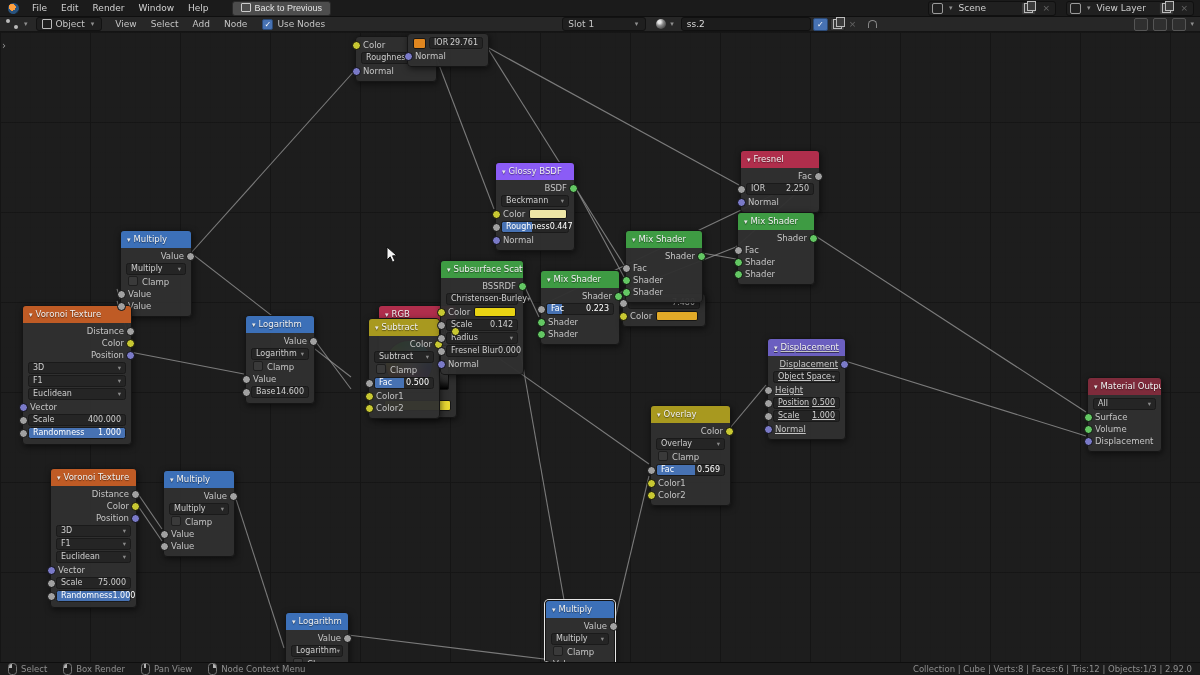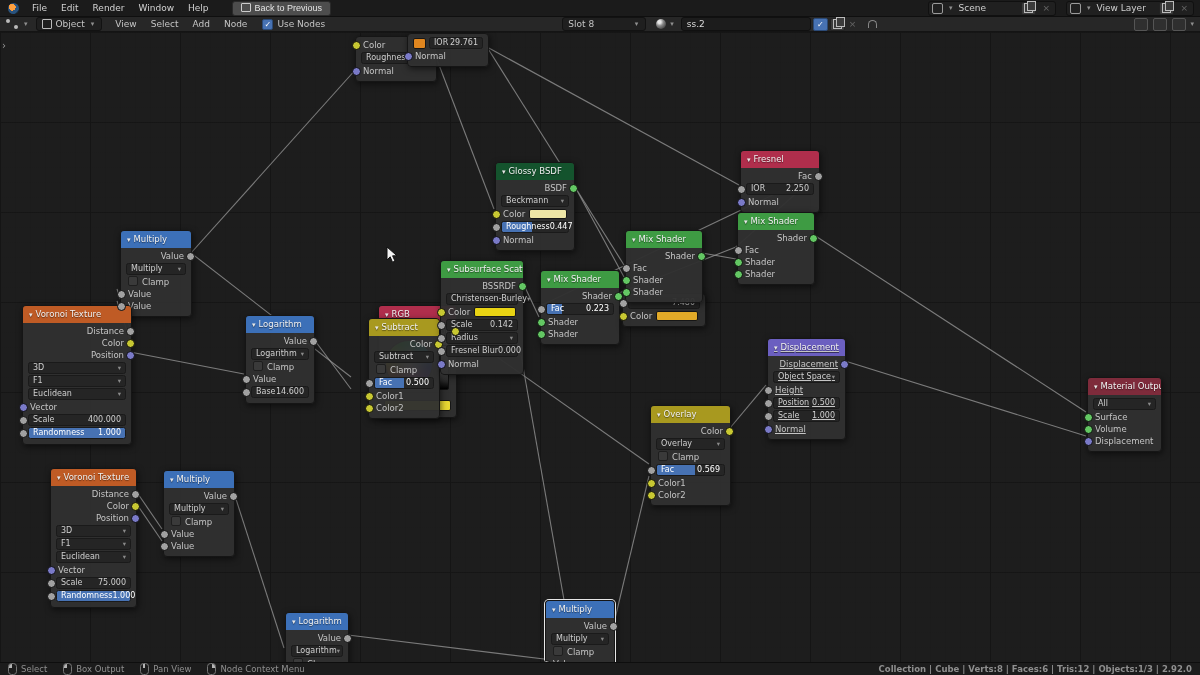--- a/index.html
+++ b/index.html
@@ -91,21 +91,21 @@
   
   #statusbar{position:absolute;left:0;bottom:0;width:1200px;height:13px;background:#1c1c1c;
              border-top:1px solid #0e0e0e;display:flex;align-items:center;font-size:8.5px;color:#8f8f8f;
              box-sizing:border-box;padding:0 8px;gap:16px;z-index:50;}
   .skey{display:flex;align-items:center;gap:4px;}
   .mouseico{width:7px;height:10px;border:1px solid #777;border-radius:3.5px;display:inline-block;position:relative;}
   .mouseico i{position:absolute;background:#b5b5b5;}
   .mb-l i{left:0;top:0;width:3px;height:4px;border-radius:3px 0 0 0;}
   .mb-m i{left:2px;top:0;width:2px;height:4px;}
   .mb-r i{right:0;top:0;width:3px;height:4px;border-radius:0 3px 0 0;}
-  #stats{margin-left:auto;color:#8f8f8f;font-weight:bold;}
+  #stats{margin-left:auto;color:#8f8f8f;}
   
   #cursor{position:absolute;z-index:60;}
 </style>
 </head>
 <body>
 
 <div id="app">
 
   <header id="topbar">
     <span class="logo"></span>
@@ -153,21 +153,21 @@
         <span class="menu-item">View</span>
         <span class="menu-item">Select</span>
         <span class="menu-item">Add</span>
         <span class="menu-item">Node</span>
       </nav>
     <label class="usenodes">
       <span class="cbx">✓</span>
       <span>Use Nodes</span>
     </label>
     <div class="slotbox">
-      <span>Slot 8</span>
+      <span>Slot 1</span>
       <span class="caret">▾</span>
     </div>
     <span class="matball"></span>
     <span class="caret">▾</span>
     <div class="matname">
       <span>ss.2</span>
     </div>
     <span class="sqbtn" style="background:#4772b3;border-color:#2b4a77;color:#fff;">✓</span>
     <span class="sqbtn">
         <span class="dupicon"></span>
@@ -339,21 +339,21 @@
                 <span>Fac</span>
                 <span>0.500</span>
               </div>
               <span class="sock l" style="background: rgb(161, 161, 161);"></span>
             </div>
             <div class="nrow">Color1<span class="sock l" style="background: rgb(200, 200, 50);"></span></div>
             <div class="nrow">Color2<span class="sock l" style="background: rgb(200, 200, 50);"></span></div>
           </div>
         </div>
         <div class="node" style="left: 495px; top: 130px; width: 78px;">
-          <div class="nhdr" style="background: #14532d;"><span class="harr">▾</span><span>Glossy BSDF</span></div>
+          <div class="nhdr" style="background: #8b5cf6;"><span class="harr">▾</span><span>Glossy BSDF</span></div>
           <div class="nbody">
             <div class="nrow out">BSDF<span class="sock r" style="background: rgb(99, 199, 99);"></span></div>
             <div class="nrow" style="padding: 0px;">
               <div class="ctrl">
                 <span>Beckmann</span>
                 <span class="arrow">▾</span>
               </div>
             </div>
             <div class="nrow cfrow">
               <span>Color</span>
@@ -632,21 +632,21 @@
         <span class="skey">
           <span class="mouseico mb-l">
             <i></i>
           </span>
           <span>Select</span>
         </span>
         <span class="skey">
           <span class="mouseico mb-l">
             <i></i>
           </span>
-          <span>Box Output</span>
+          <span>Box Render</span>
         </span>
         <span class="skey">
           <span class="mouseico mb-m">
             <i></i>
           </span>
           <span>Pan View</span>
         </span>
         <span class="skey">
           <span class="mouseico mb-r">
             <i></i>

